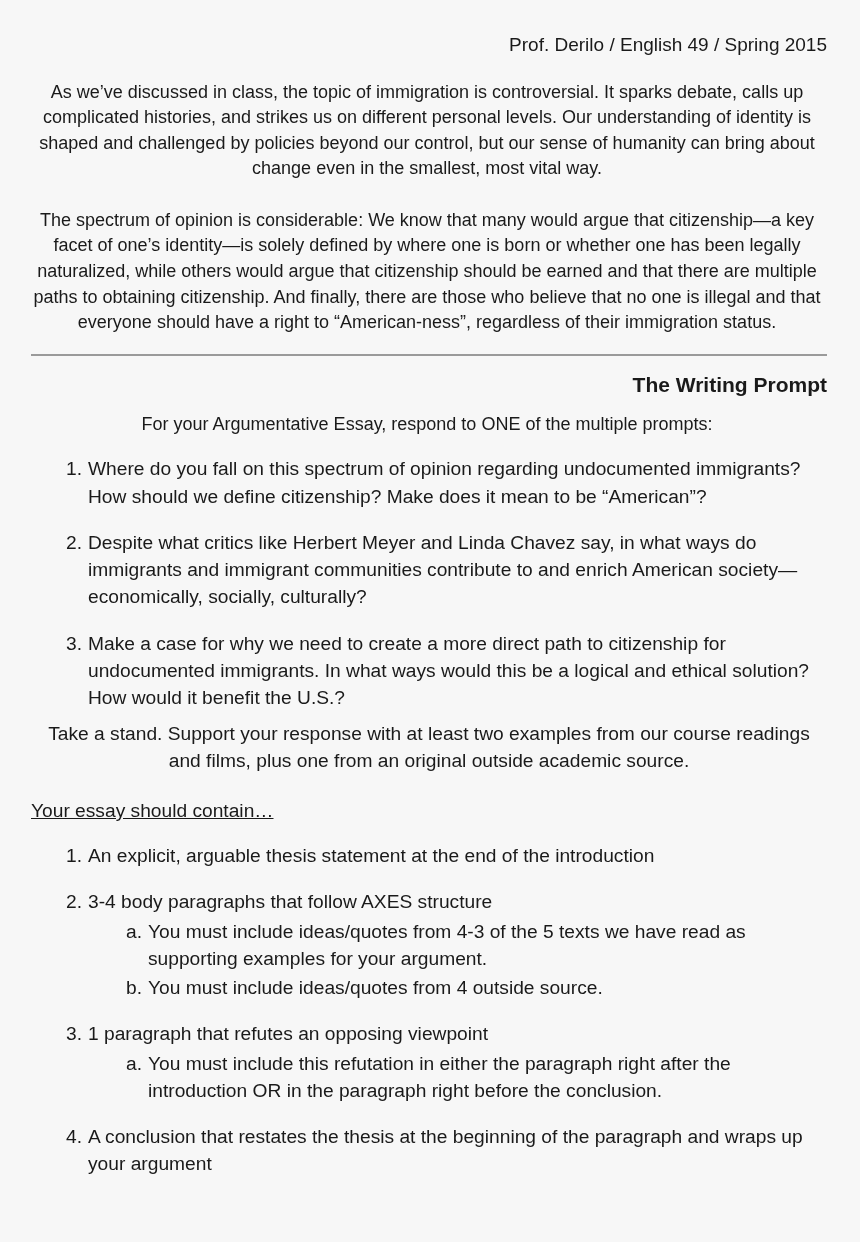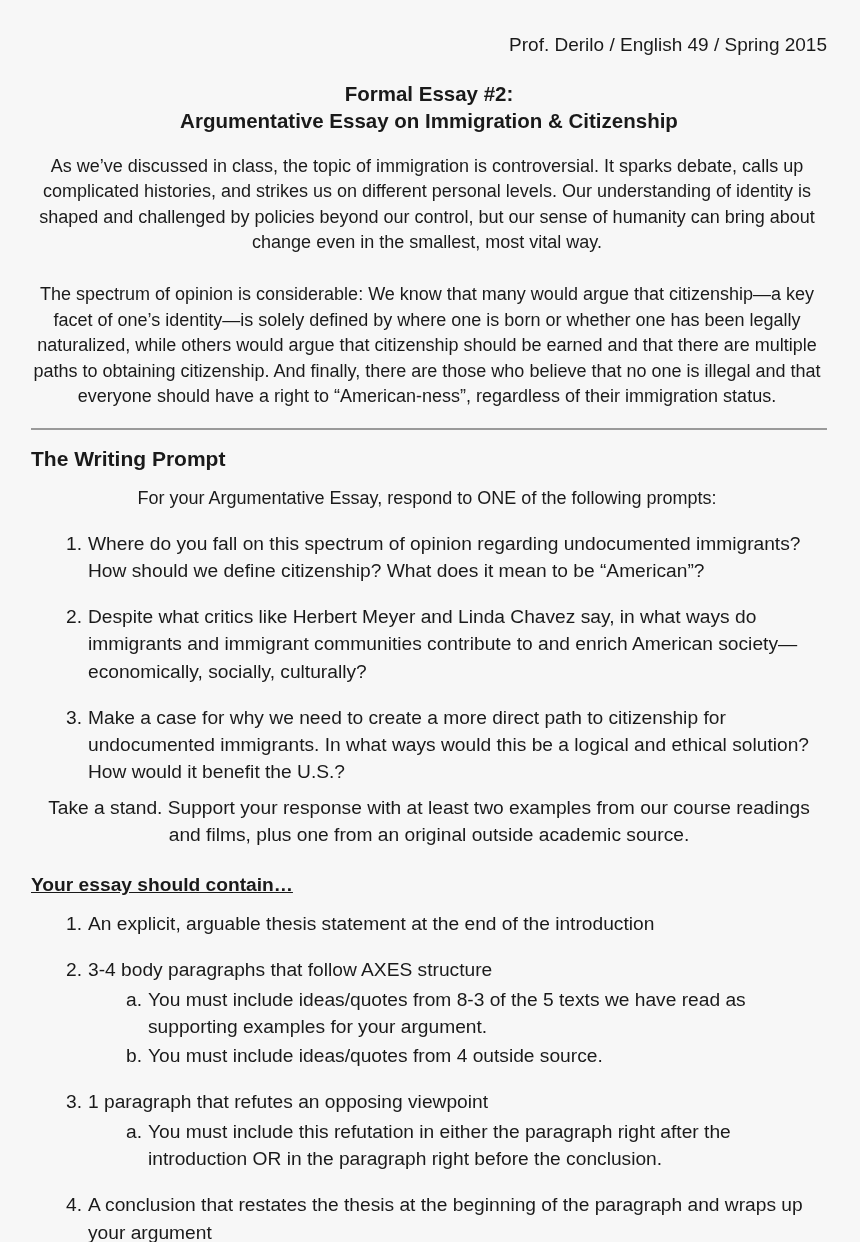--- a/index.html
+++ b/index.html
@@ -49,27 +49,28 @@
     border: none;
     border-top: 2px solid #9a9a9a;
     margin: 8px 0 16px 0;
   }
 
   h2.section-head {
     font-size: 21px;
     font-weight: bold;
     margin: 0 0 14px 0;
     line-height: 1.25;
+    text-align: right;
   }
 
   .subhead-underline {
     font-size: 19.2px;
-    font-weight: bold;
+    font-weight: normal;
     text-decoration: underline;
-    margin: 0 0 14px 0;
+    margin: 0 0 20px 0;
     display: block;
   }
 
   ol.num-list {
     list-style: none;
     margin: 0 0 0 0;
     padding: 0;
   }
   ol.num-list > li {
     position: relative;
@@ -120,39 +121,35 @@
     text-align: center;
   }
 </style>
 </head>
 <body>
 
 <div class="page">
 
   <div class="header-line">Prof. Derilo / English 49 / Spring 2015</div>
 
-  <div class="doc-title">
-    <span class="line1">Formal Essay #2:</span>
-    <span class="line2">Argumentative Essay on Immigration &amp; Citizenship</span>
-  </div>
 
   <p class="body-para">As we’ve discussed in class, the topic of immigration is controversial. It sparks debate, calls up complicated histories, and strikes us on different personal levels. Our understanding of identity is shaped and challenged by policies beyond our control, but our sense of humanity can bring about change even in the smallest, most vital way.</p>
 
   <p class="body-para tight">The spectrum of opinion is considerable: We know that many would argue that citizenship—a key facet of one’s identity—is solely defined by where one is born or whether one has been legally naturalized, while others would argue that citizenship should be earned and that there are multiple paths to obtaining citizenship. And finally, there are those who believe that no one is illegal and that everyone should have a right to “American-ness”, regardless of their immigration status.</p>
 
   <hr class="divider">
 
   <h2 class="section-head">The Writing Prompt</h2>
 
-  <p class="body-para" style="margin-bottom:18px;"><span>For your </span><b>Argumentative Essay</b><span>, respond to ONE of the following prompts:</span></p>
+  <p class="body-para" style="margin-bottom:18px;"><span>For your </span><b>Argumentative Essay</b><span>, respond to ONE of the multiple prompts:</span></p>
 
   <ol class="num-list">
     <li>
       <span class="marker">1.</span>
-      <span>Where do you fall on this spectrum of opinion regarding undocumented immigrants? How should we define citizenship? What does it mean to be “American”?</span>
+      <span>Where do you fall on this spectrum of opinion regarding undocumented immigrants? How should we define citizenship? Make does it mean to be “American”?</span>
     </li>
     <li>
       <span class="marker">2.</span>
       <span>Despite what critics like Herbert Meyer and Linda Chavez say, in what ways do immigrants and immigrant communities contribute to and enrich American society—economically, socially, culturally?</span>
     </li>
     <li>
       <span class="marker">3.</span>
       <span>Make a case for why we need to create a more direct path to citizenship for undocumented immigrants. In what ways would this be a logical and ethical solution? How would it benefit the U.S.?</span>
     </li>
   </ol>
@@ -167,21 +164,21 @@
       <span class="marker">1.</span>
       <span>An explicit, arguable thesis statement at the end of the introduction</span>
     </li>
 
     <li>
       <span class="marker">2.</span>
       <span>3-4 body paragraphs that follow AXES structure</span>
       <ol class="sub-list">
         <li>
           <span class="marker">a.</span>
-          <span>You </span><b>must</b><span> include ideas/quotes from 8-3 of the 5 texts we have read as supporting examples for your argument.</span>
+          <span>You </span><b>must</b><span> include ideas/quotes from 4-3 of the 5 texts we have read as supporting examples for your argument.</span>
         </li>
         <li>
           <span class="marker">b.</span>
           <span>You </span><b>must</b><span> include ideas/quotes from 4 outside source.</span>
         </li>
       </ol>
     </li>
 
     <li>
       <span class="marker">3.</span>

